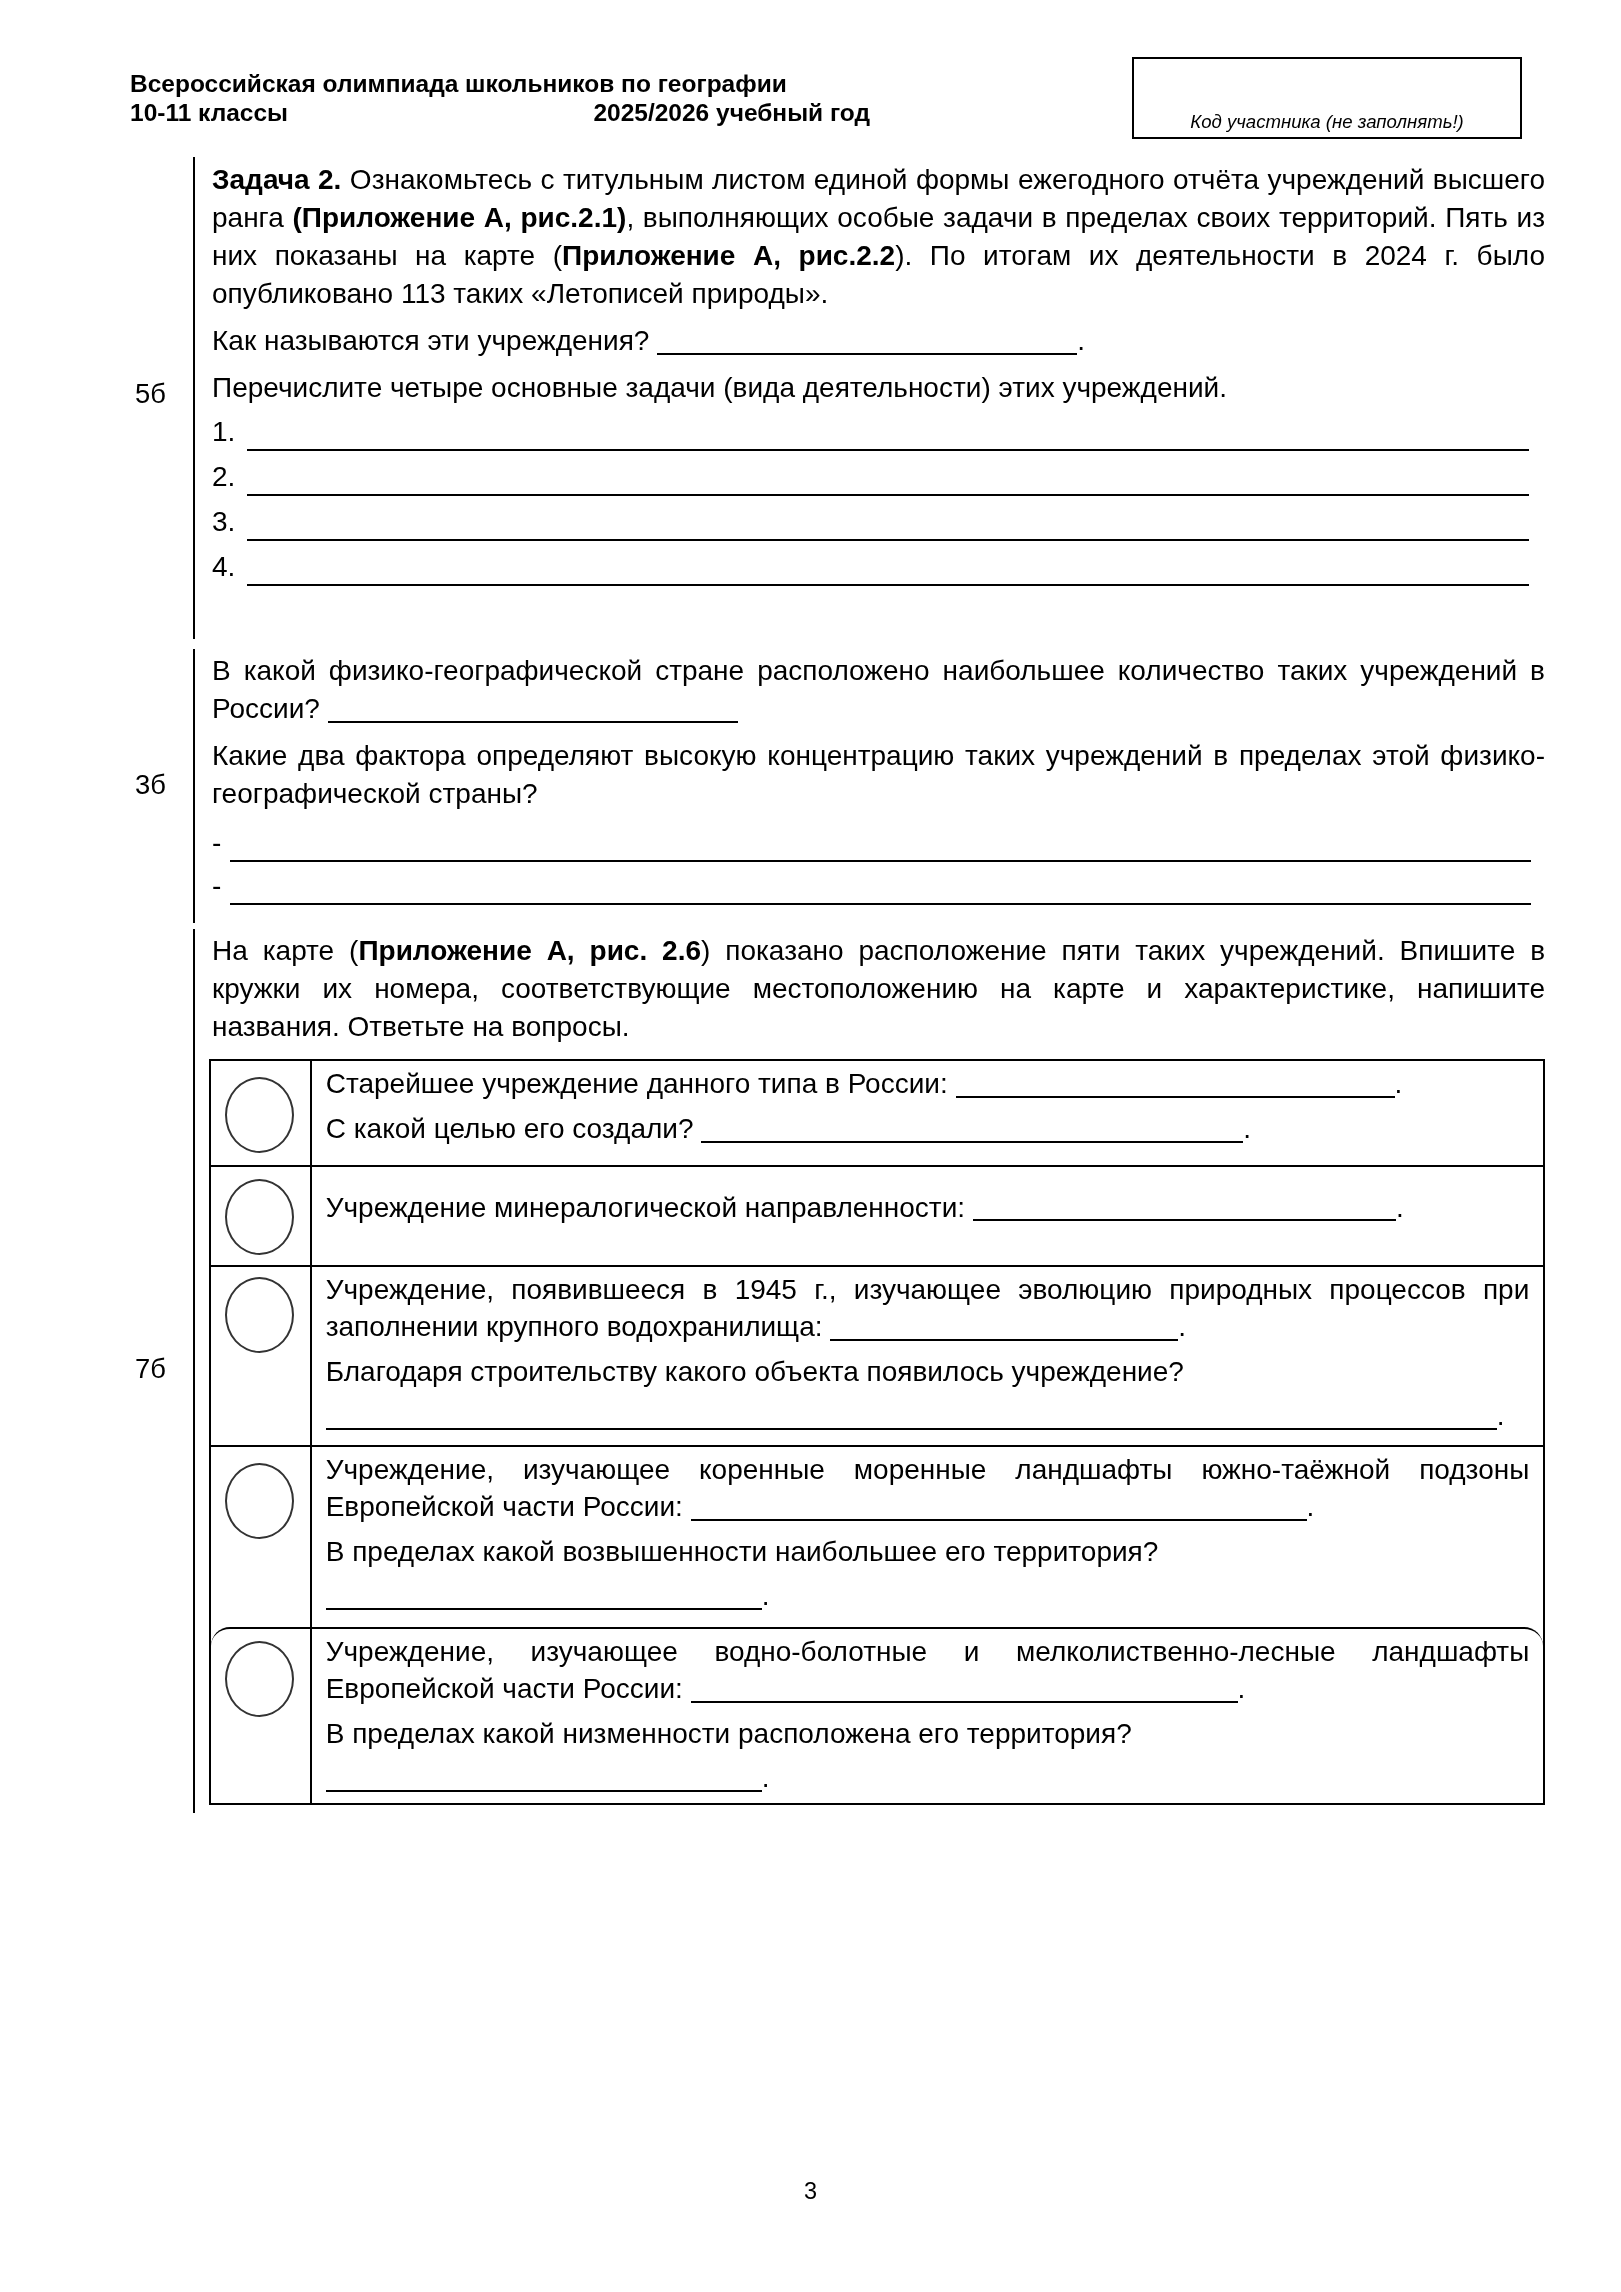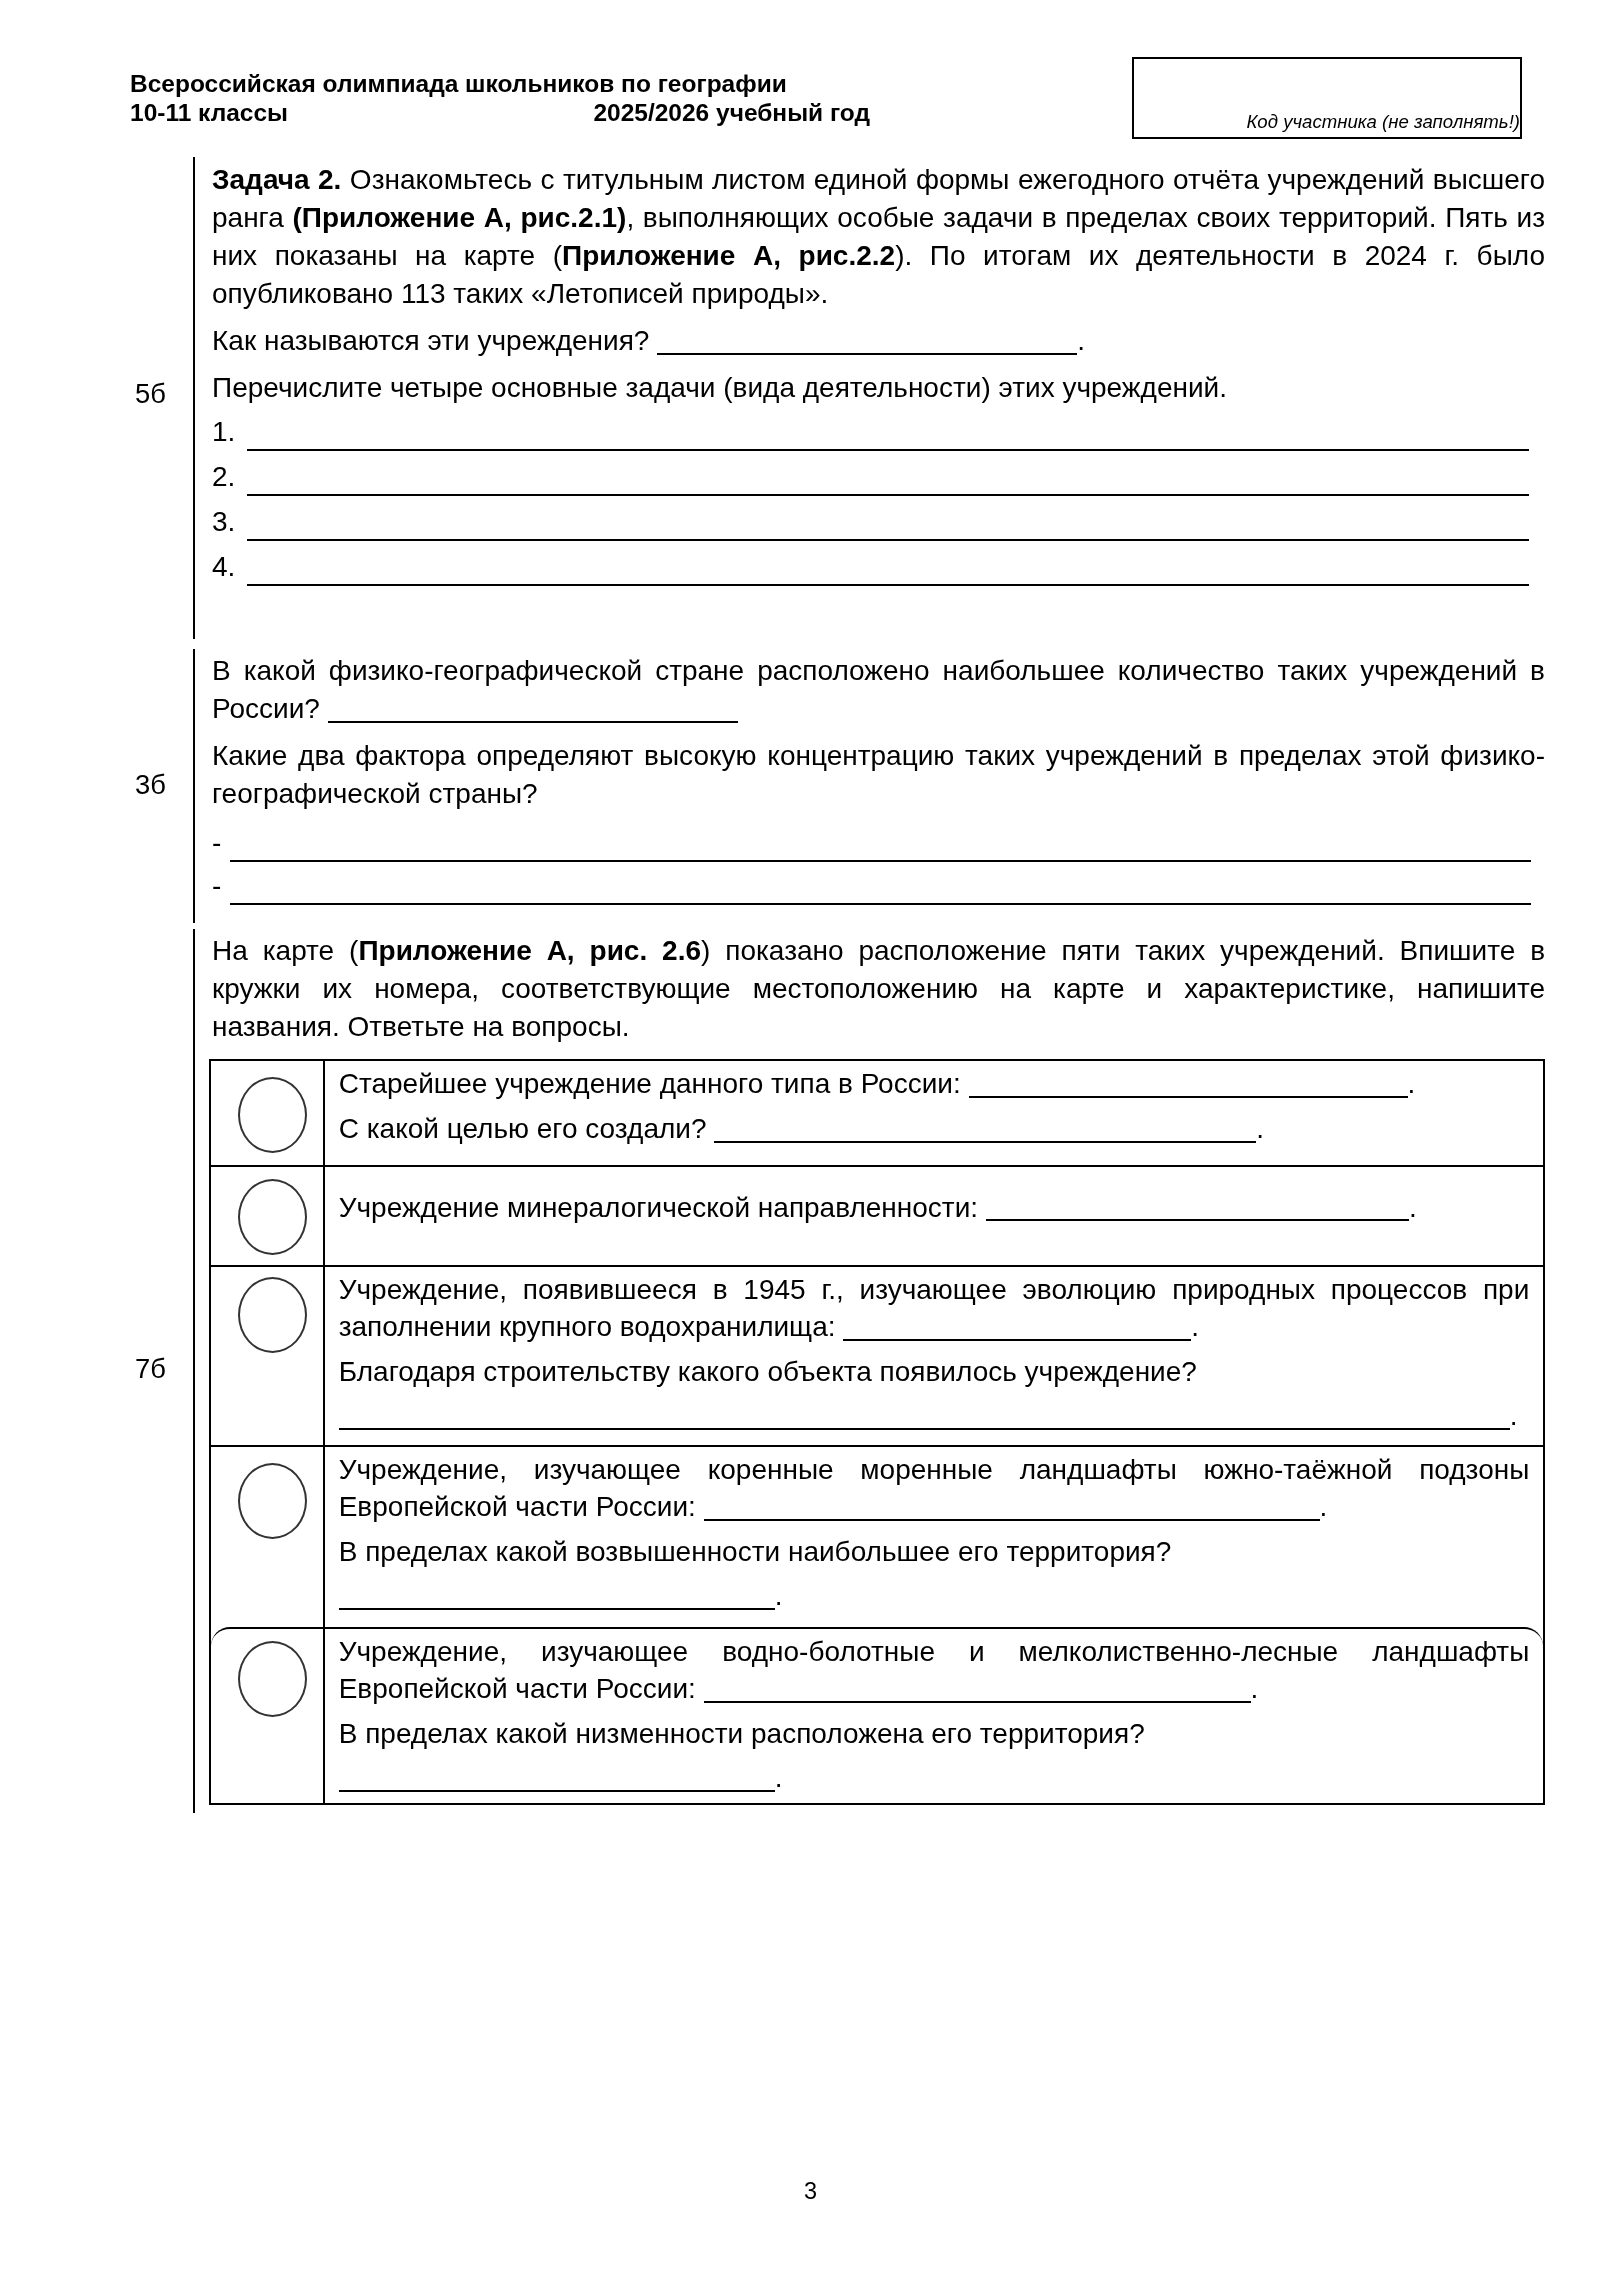--- a/index.html
+++ b/index.html
@@ -4,41 +4,41 @@
 <style>
   html, body { margin: 0; padding: 0; background: #ffffff; }
   body { width: 1621px; height: 2293px; position: relative; overflow: hidden;
          font-family: "Liberation Sans", sans-serif; color: #000; }
   
   .hdr-line { position: absolute; left: 130px; font-weight: bold; font-size: 24.5px; line-height: 29px; }
   .hdr-line1 { top: 69px; }
   .hdr-line2 { top: 98px; width: 740px; display: flex; justify-content: space-between; }
   .code-box { position: absolute; left: 1132px; top: 57px; width: 386px; height: 78px;
               border: 2.9px solid #000; }
-  .code-label { position: absolute; left: 0; right: 0; bottom: 3.9px; text-align: right;
+  .code-label { position: absolute; left: 0; right: 0; bottom: 3.9px; text-align: center;
                 font-style: italic; font-size: 18.6px; }
   
   .section { position: absolute; left: 0; width: 1621px; }
   .vrule { position: absolute; left: 193px; width: 2px; background: #000; }
   .score { position: absolute; left: 135px; font-size: 27.4px; }
   .content { position: absolute; left: 212px; width: 1333px; font-size: 28px; line-height: 38px; }
   .just { text-align: justify; text-align-last: left; }
   p { margin: 0; }
   .gap { margin-top: 8.8px; }
   b { font-weight: bold; }
   .blank { display: inline-block; border-bottom: 2.9px solid #000; height: 29px; vertical-align: -4.9px; }
   .numline { display: flex; align-items: flex-end; margin-top: 7.8px; height: 37px; }
   .numline .n { width: 35px; }
   .numline .ln { flex: 1; border-bottom: 2.9px solid #000; height: 27.4px; margin-right: 15.7px; }
   .dashline { display: flex; align-items: flex-end; height: 43px; }
   .dashline .d { width: 17.6px; }
   .dashline .ln { flex: 1; border-bottom: 2.9px solid #000; height: 29px; margin-right: 13.7px; }
   
   .tbl { position: absolute; left: 209px; top: 1059px; width: 1332px; border: 2px solid #000; }
-  .row { display: flex; border-top: 2px solid #000; padding-left: 13px; }
+  .row { display: flex; border-top: 2px solid #000; }
   .row:first-child { border-top: none; }
   .circle-cell { width: 99px; border-right: 2px solid #000; position: relative; flex-shrink: 0; }
   .circle { position: absolute; left: 13.7px; width: 69px; height: 76px; border: 2.9px solid #333;
             border-radius: 50%; box-sizing: border-box; }
   .text-cell { flex: 1; padding: 3.9px 13.7px 5.9px 13.7px; font-size: 28px; line-height: 37px; }
   .text-cell p.q { margin-top: 7.8px; }
   .page-num { position: absolute; top: 2178px; left: 0; width: 1621px; text-align: center; font-size: 23.5px; }
 </style>
 </head>
 <body>

